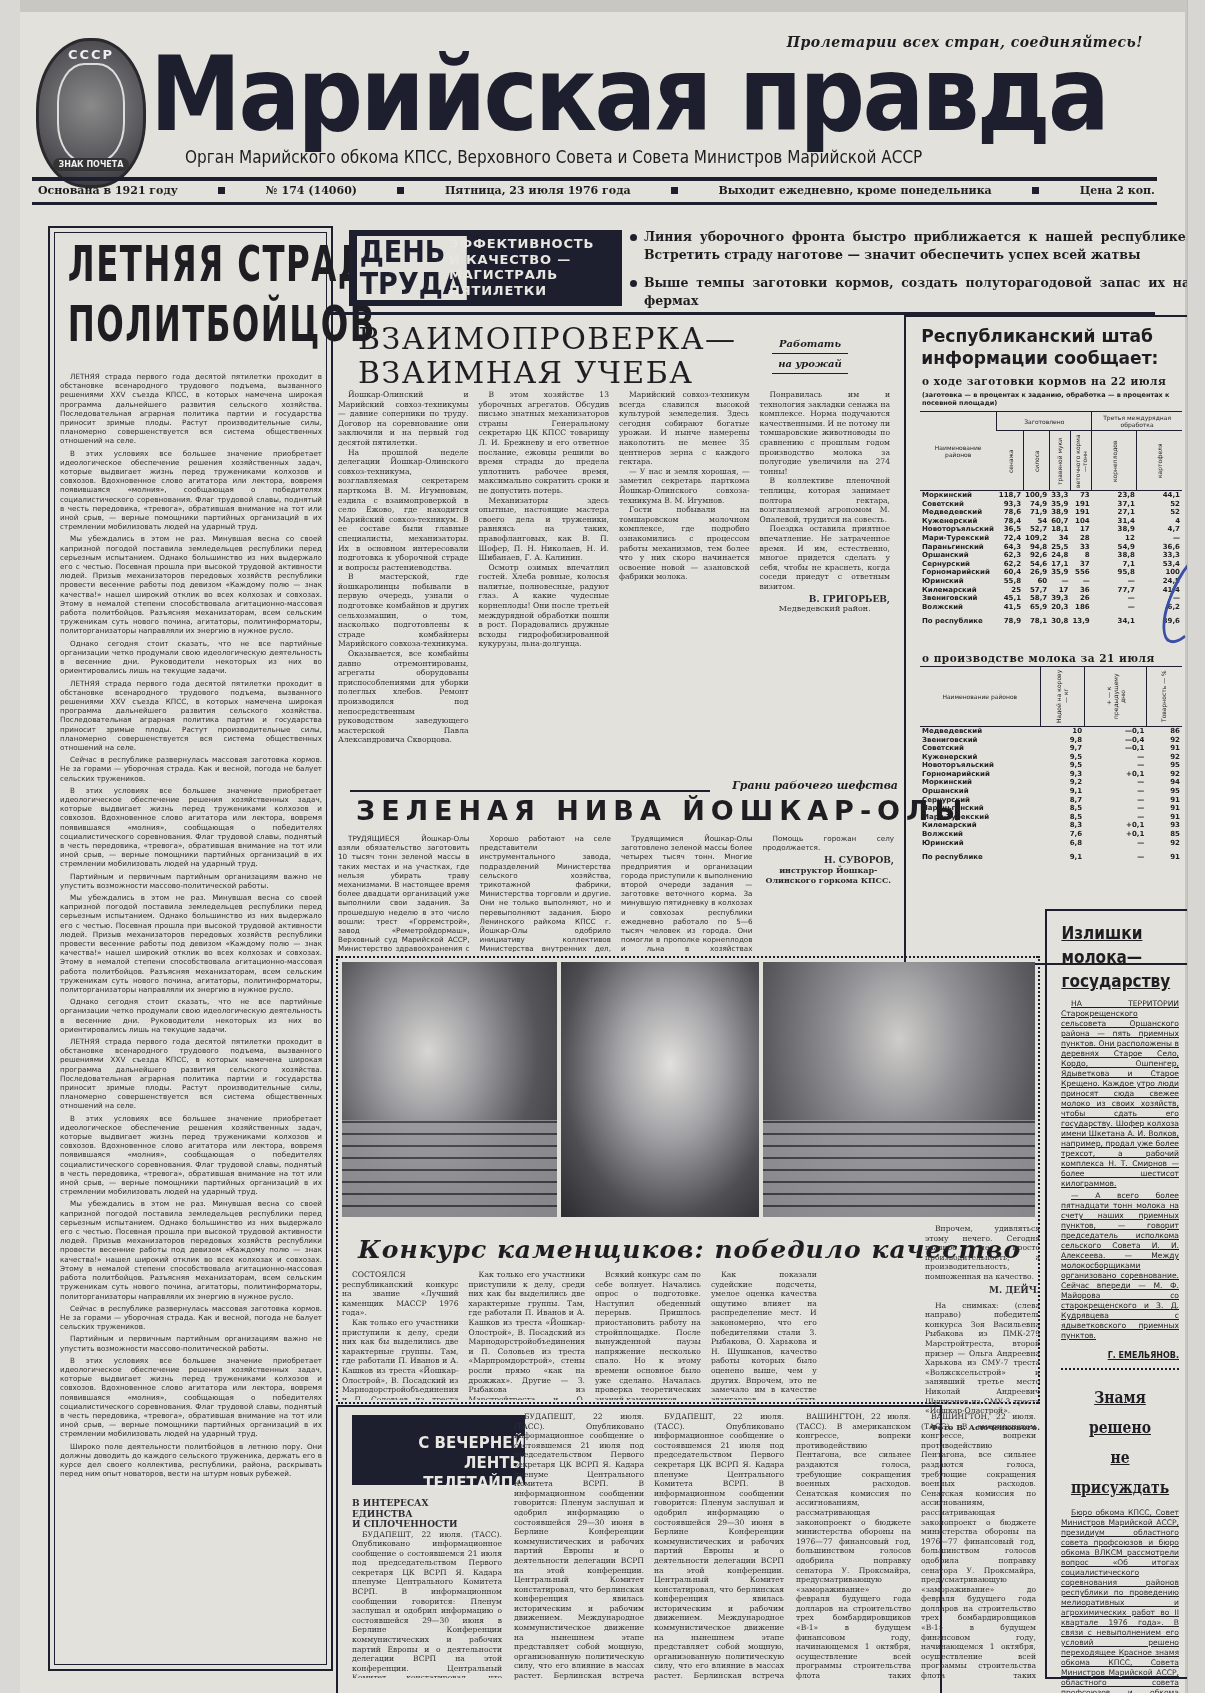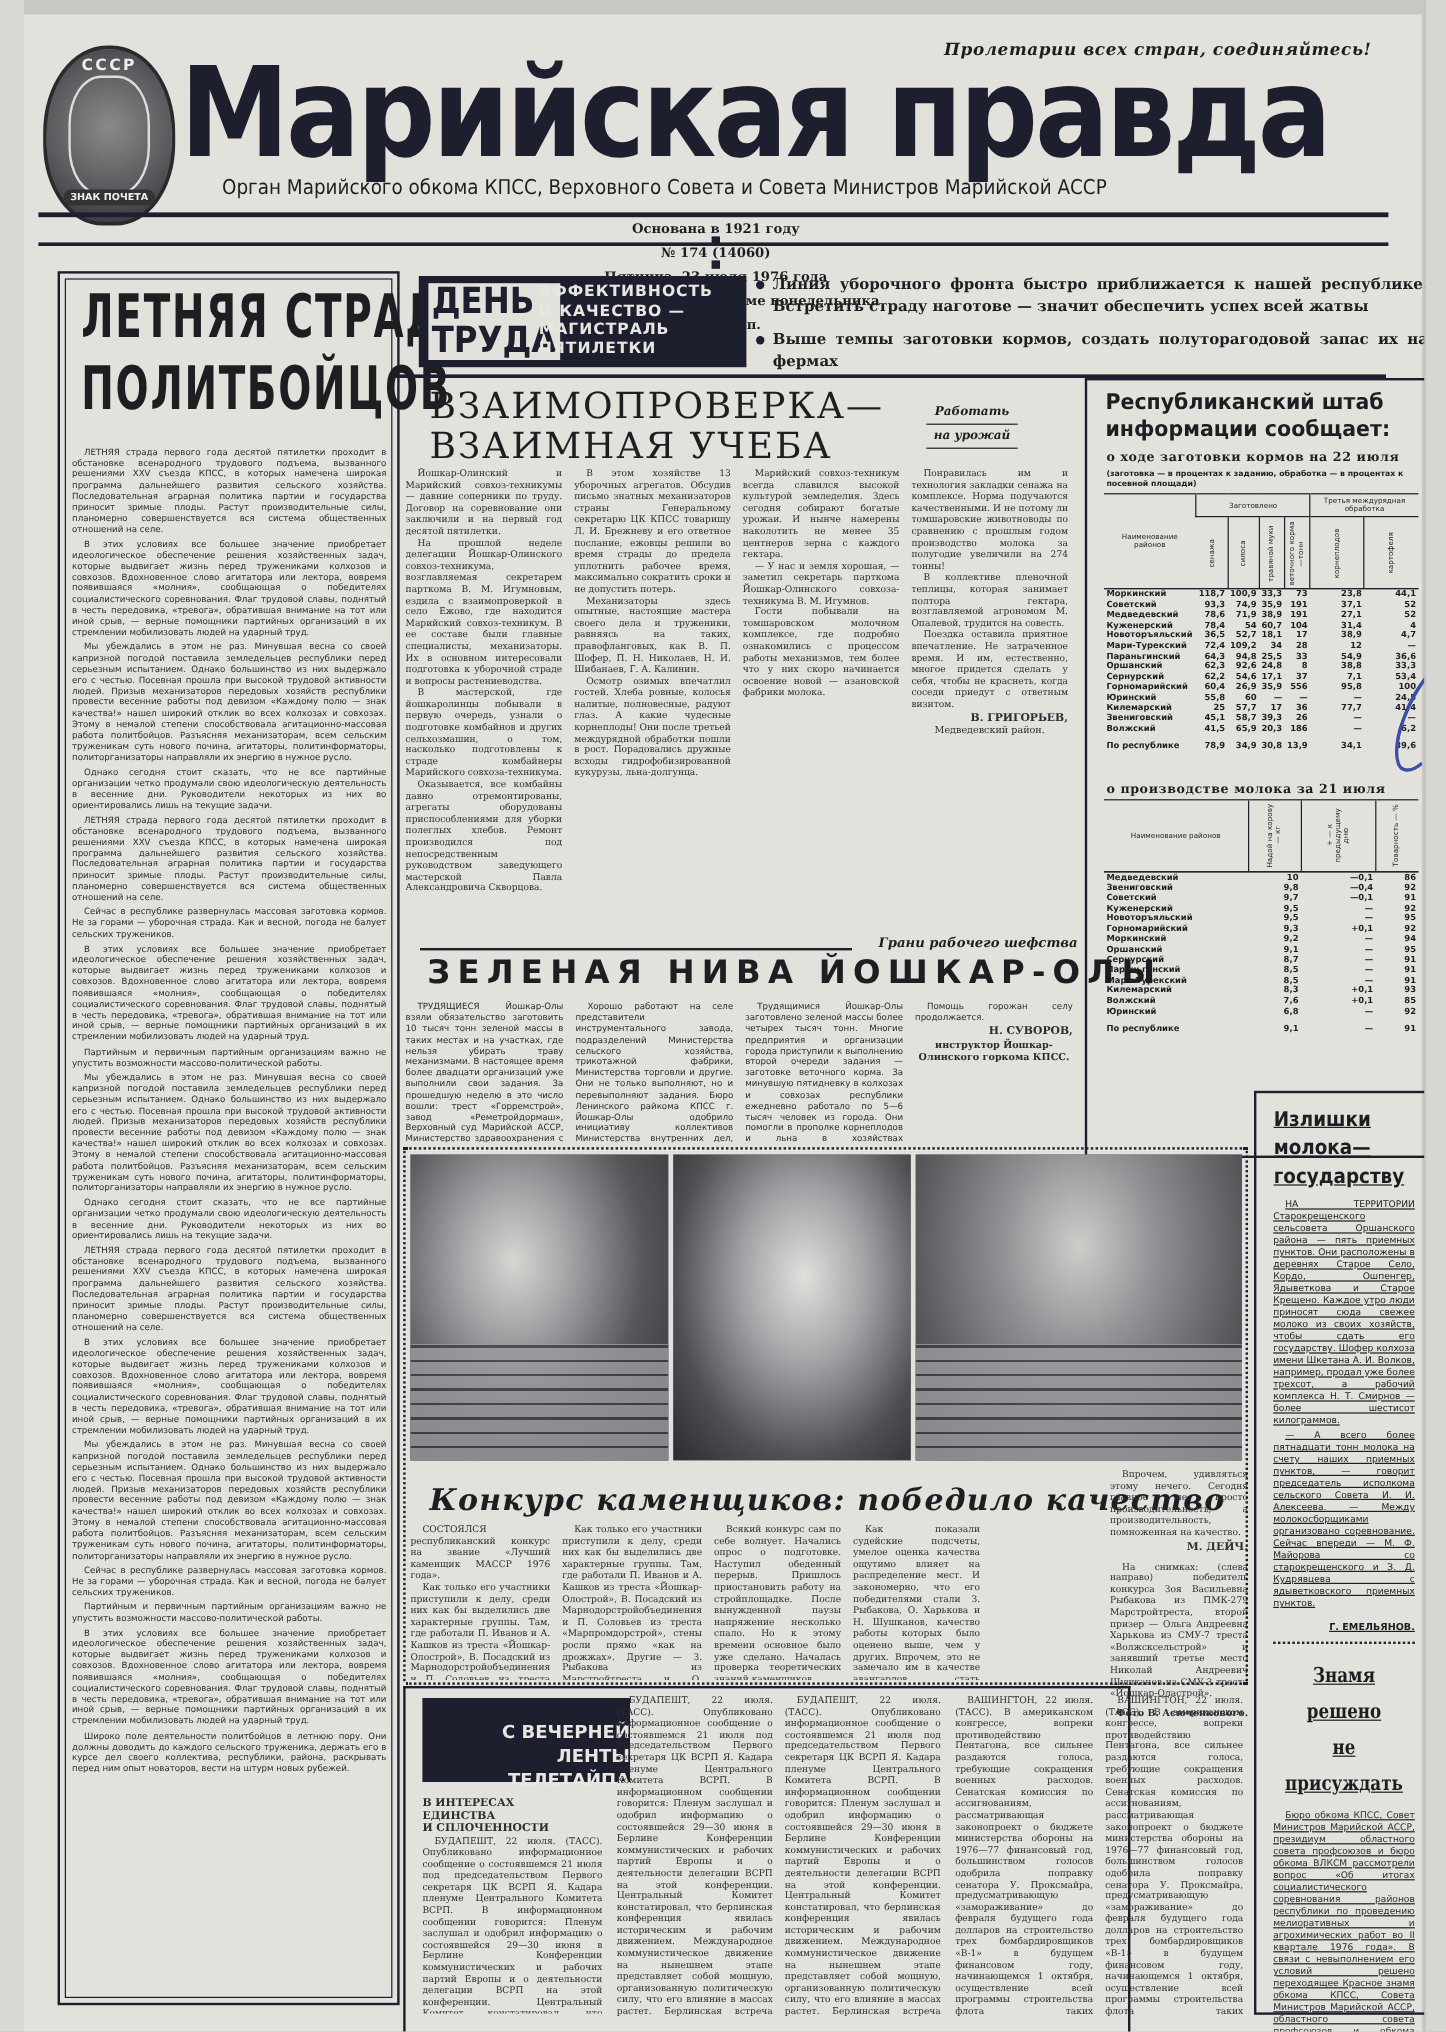--- a/index.html
+++ b/index.html
@@ -11,21 +11,21 @@
 
   
   .slogan { position: absolute; right: 42px; top: 22px; font: italic bold 14px "DejaVu Serif", serif; letter-spacing: 0.5px; }
   .emblem { position: absolute; left: 16px; top: 26px; width: 110px; height: 150px; border-radius: 48% 48% 45% 45%; background: radial-gradient(circle at 50% 45%, #8a8a8a 0%, #5a5a5e 55%, #2e2e33 100%); border: 3px solid #2a2a2e; }
   .emblem-inner { position: absolute; left: 18px; top: 22px; width: 68px; height: 100px; border: 2px solid #ddd; border-radius: 40%; }
   .emblem-text { position: absolute; left: 0; right: 0; top: 6px; text-align: center; font: bold 13px "DejaVu Sans", sans-serif; color: #eee; letter-spacing: 2px; }
   .emblem-badge { position: absolute; left: 14px; bottom: 14px; width: 76px; text-align: center; font: bold 8px "DejaVu Sans", sans-serif; color: #eee; background: #333; border-radius: 10px; padding: 2px 0; }
   .title { position: absolute; left: 130px; top: 30px; font: bold 104px "DejaVu Sans", sans-serif; letter-spacing: -3px; transform: scaleX(0.88); transform-origin: left top; line-height: 1; color: #1d1f2e; white-space: nowrap; }
   .subtitle { position: absolute; left: 165px; top: 135px; font: 17px "DejaVu Sans", sans-serif; transform: scaleX(0.9); transform-origin: left top; white-space: nowrap; }
   .rule-thick { position: absolute; left: 12px; right: 28px; height: 4px; background: #1d1f2e; }
-  .infobar { position: absolute; left: 18px; right: 30px; top: 172px; display: flex; justify-content: space-between; align-items: center; font: bold 11px "DejaVu Serif", serif; flex-direction: column; }
+  .infobar { position: absolute; left: 18px; right: 30px; top: 172px; display: flex; justify-content: space-between; align-items: center; font: bold 11px "DejaVu Serif", serif; }
   .infobar .sq { display: inline-block; width: 7px; height: 7px; background: #1d1f2e; }
   .col-text { font: 7.2px/9.2px "DejaVu Sans", sans-serif; text-align: justify; color: #2b2b30; }
   .col-text p { text-indent: 10px; margin-bottom: 3px; }
   .serif-text { font: 7.6px/9.6px "DejaVu Serif", serif; text-align: justify; color: #2d2d33; }
   .serif-text p { text-indent: 10px; }
 
   .left-head { position: absolute; left: 36px; top: 228px; width: 270px; text-align: center; font: bold 50px/60px "DejaVu Sans Condensed", "DejaVu Sans", sans-serif; transform: scaleX(0.72); transform-origin: center top; letter-spacing: 2px; white-space: nowrap; }
 
   .den-truda { position: absolute; left: 329px; top: 218px; width: 273px; height: 76px; background: #1d1f2e; color: #e8e6e0; }
   .dt-big { position: absolute; left: 8px; top: 6px; font: bold 30px/32px "DejaVu Sans", sans-serif; transform: scaleX(0.9); transform-origin: left top; background: #e3e1dc; color: #1d1f2e; padding: 0 3px; }
@@ -362,21 +362,21 @@
             <td>41,5</td>
             <td>65,9</td>
             <td>20,3</td>
             <td>186</td>
             <td>—</td>
             <td>6,2</td>
           </tr>
           <tr class="total">
             <td>По республике</td>
             <td>78,9</td>
-            <td>34,9</td>
+            <td>78,1</td>
             <td>30,8</td>
             <td>13,9</td>
             <td>34,1</td>
             <td>39,6</td>
           </tr>
         </tbody>
     </table>
     <div class="tp-sub" style="margin-top:20px">о производстве молока за 21 июля</div>
     <table class="stat">
       <thead>

